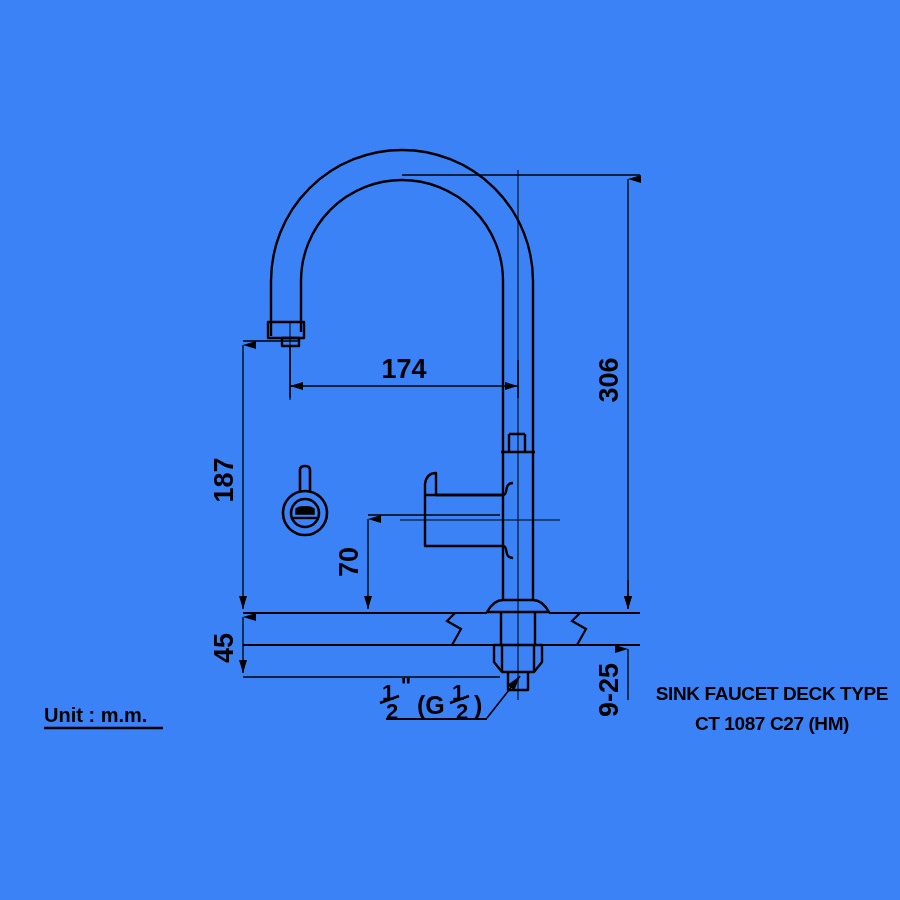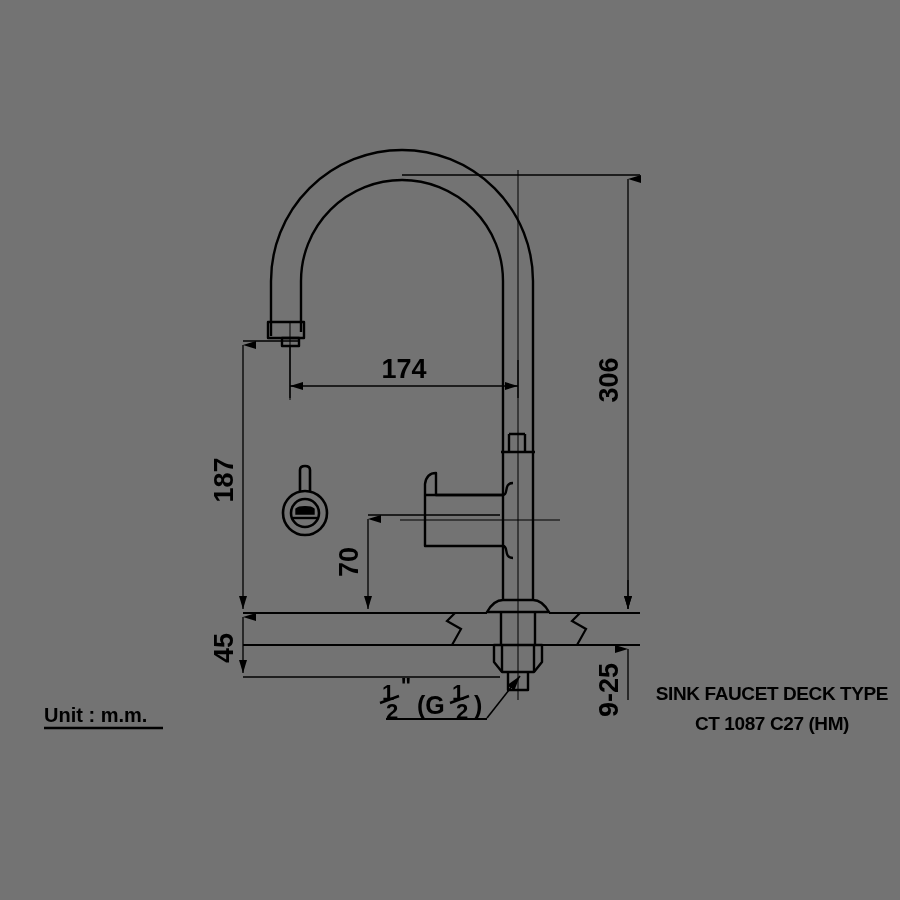--- a/index.html
+++ b/index.html
@@ -10,21 +10,21 @@
   body {
     width: 900px;
     height: 900px;
     font-family: "Liberation Sans", sans-serif;
     overflow: hidden;
   }
   #drawing-root {
     position: relative;
     width: 900px;
     height: 900px;
-    background: #737373;
+    background: #3b82f6;
   }
   svg.canvas {
     position: absolute;
     top: 0;
     left: 0;
     width: 900px;
     height: 900px;
   }
   .dim-text {
     font-family: "Liberation Sans", sans-serif;

